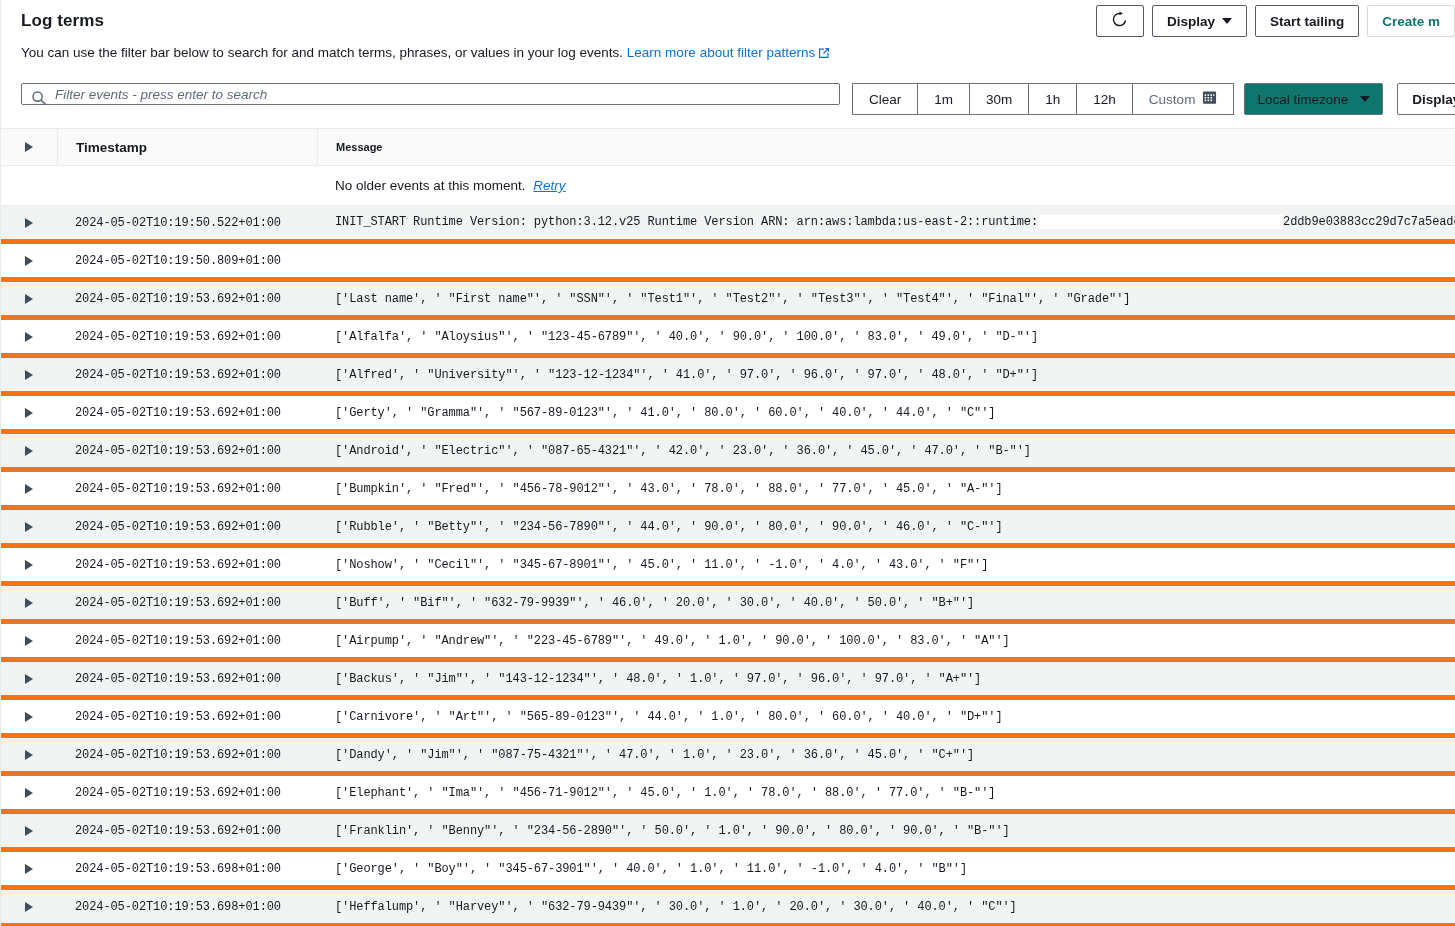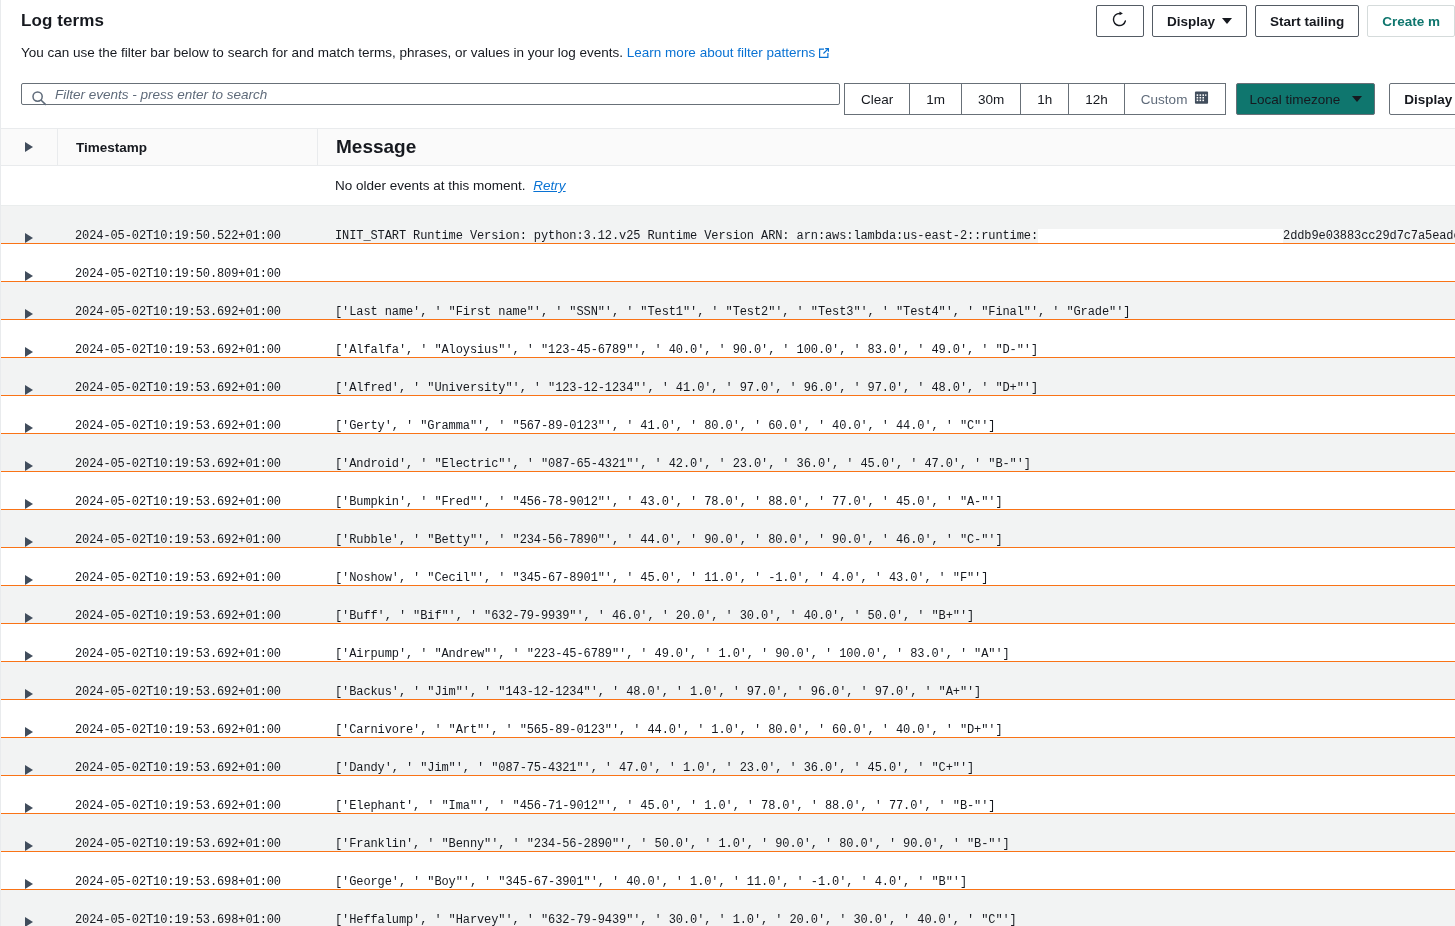--- a/index.html
+++ b/index.html
@@ -130,21 +130,21 @@
   }
   .search-icon {
     position: absolute;
     left: 10px; top: 7px;
     pointer-events: none;
   }
 
   .range-group {
     display: flex;
     align-items: stretch;
-    margin-left: 4px;
+    margin-left: 12px;
     height: 32px;
   }
   .seg {
     border: 1px solid #687078;
     border-right: none;
     background: #ffffff;
     height: 32px;
     display: inline-flex;
     align-items: center;
     justify-content: center;
@@ -219,35 +219,35 @@
     font-weight: 700;
     color: #16191f;
     padding-left: 18px;
     border-left: 1px solid #e9ebed;
     align-self: stretch;
     display: flex;
     align-items: center;
   }
   .col-msg {
     flex: 1 1 auto;
-    font-size: 19px;
+    font-size: 11px;
     font-weight: 700;
     color: #16191f;
     padding-left: 18px;
     border-left: 1px solid #e9ebed;
     align-self: stretch;
     display: flex;
     align-items: center;
   }
 
   .trow {
     display: flex;
-    align-items: flex-end;
+    align-items: center;
     min-height: 38px;
-    border-bottom: 1px solid #f97316;
+    border-bottom: 5px solid #f97316;
   }
   .trow.stripe { background: #f2f3f3; }
   .trow.plain  { background: #ffffff; }
   .trow .cell-expand {
     width: 56px; flex: 0 0 56px;
     display: flex; align-items: center; justify-content: center;
   }
   .trow .cell-ts {
     width: 260px; flex: 0 0 260px;
     padding-left: 18px;

